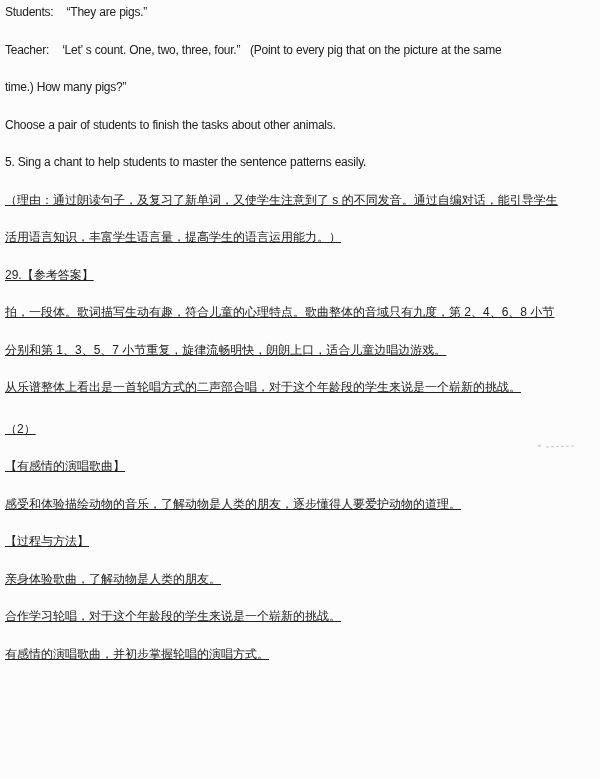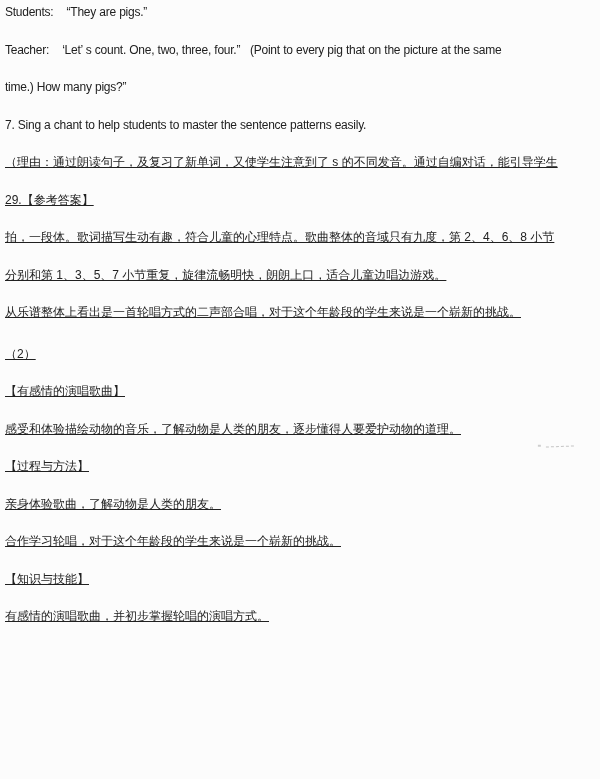--- a/index.html
+++ b/index.html
@@ -64,29 +64,30 @@
   }
 </style>
 </head>
 <body>
 
 <div class="page" style="--page-bg: #fcfcfc; --text-color: #212121;">
   <div class="lines">
       <div class="line en">Students:    “They are pigs.”</div>
       <div class="line en">Teacher:    ‘Let’ s count. One, two, three, four.”   (Point to every pig that on the picture at the same</div>
       <div class="line en">time.) How many pigs?”</div>
-      <div class="line en">7. Sing a chant to help students to master the sentence patterns easily.</div>
+      <div class="line en">Choose a pair of students to finish the tasks about other animals.</div>
+      <div class="line en">5. Sing a chant to help students to master the sentence patterns easily.</div>
       <div class="line zh">（理由：通过朗读句子，及复习了新单词，又使学生注意到了 s 的不同发音。通过自编对话，能引导学生</div>
+      <div class="line zh">活用语言知识，丰富学生语言量，提高学生的语言运用能力。）</div>
       <div class="line zh">29.【参考答案】</div>
       <div class="line zh">拍，一段体。歌词描写生动有趣，符合儿童的心理特点。歌曲整体的音域只有九度，第 2、4、6、8 小节</div>
       <div class="line zh">分别和第 1、3、5、7 小节重复，旋律流畅明快，朗朗上口，适合儿童边唱边游戏。</div>
       <div class="line zh">从乐谱整体上看出是一首轮唱方式的二声部合唱，对于这个年龄段的学生来说是一个崭新的挑战。</div>
       <div class="line zh gap">（2）</div>
       <div class="line zh">【有感情的演唱歌曲】</div>
       <div class="line zh">感受和体验描绘动物的音乐，了解动物是人类的朋友，逐步懂得人要爱护动物的道理。</div>
       <div class="line zh">【过程与方法】</div>
       <div class="line zh">亲身体验歌曲，了解动物是人类的朋友。</div>
       <div class="line zh">合作学习轮唱，对于这个年龄段的学生来说是一个崭新的挑战。</div>
-      <div class="line zh">【知识与技能】</div>
       <div class="line zh">有感情的演唱歌曲，并初步掌握轮唱的演唱方式。</div>
     </div>
   <div class="scan-artifact"></div>
 </div>
 
 </body></html>

